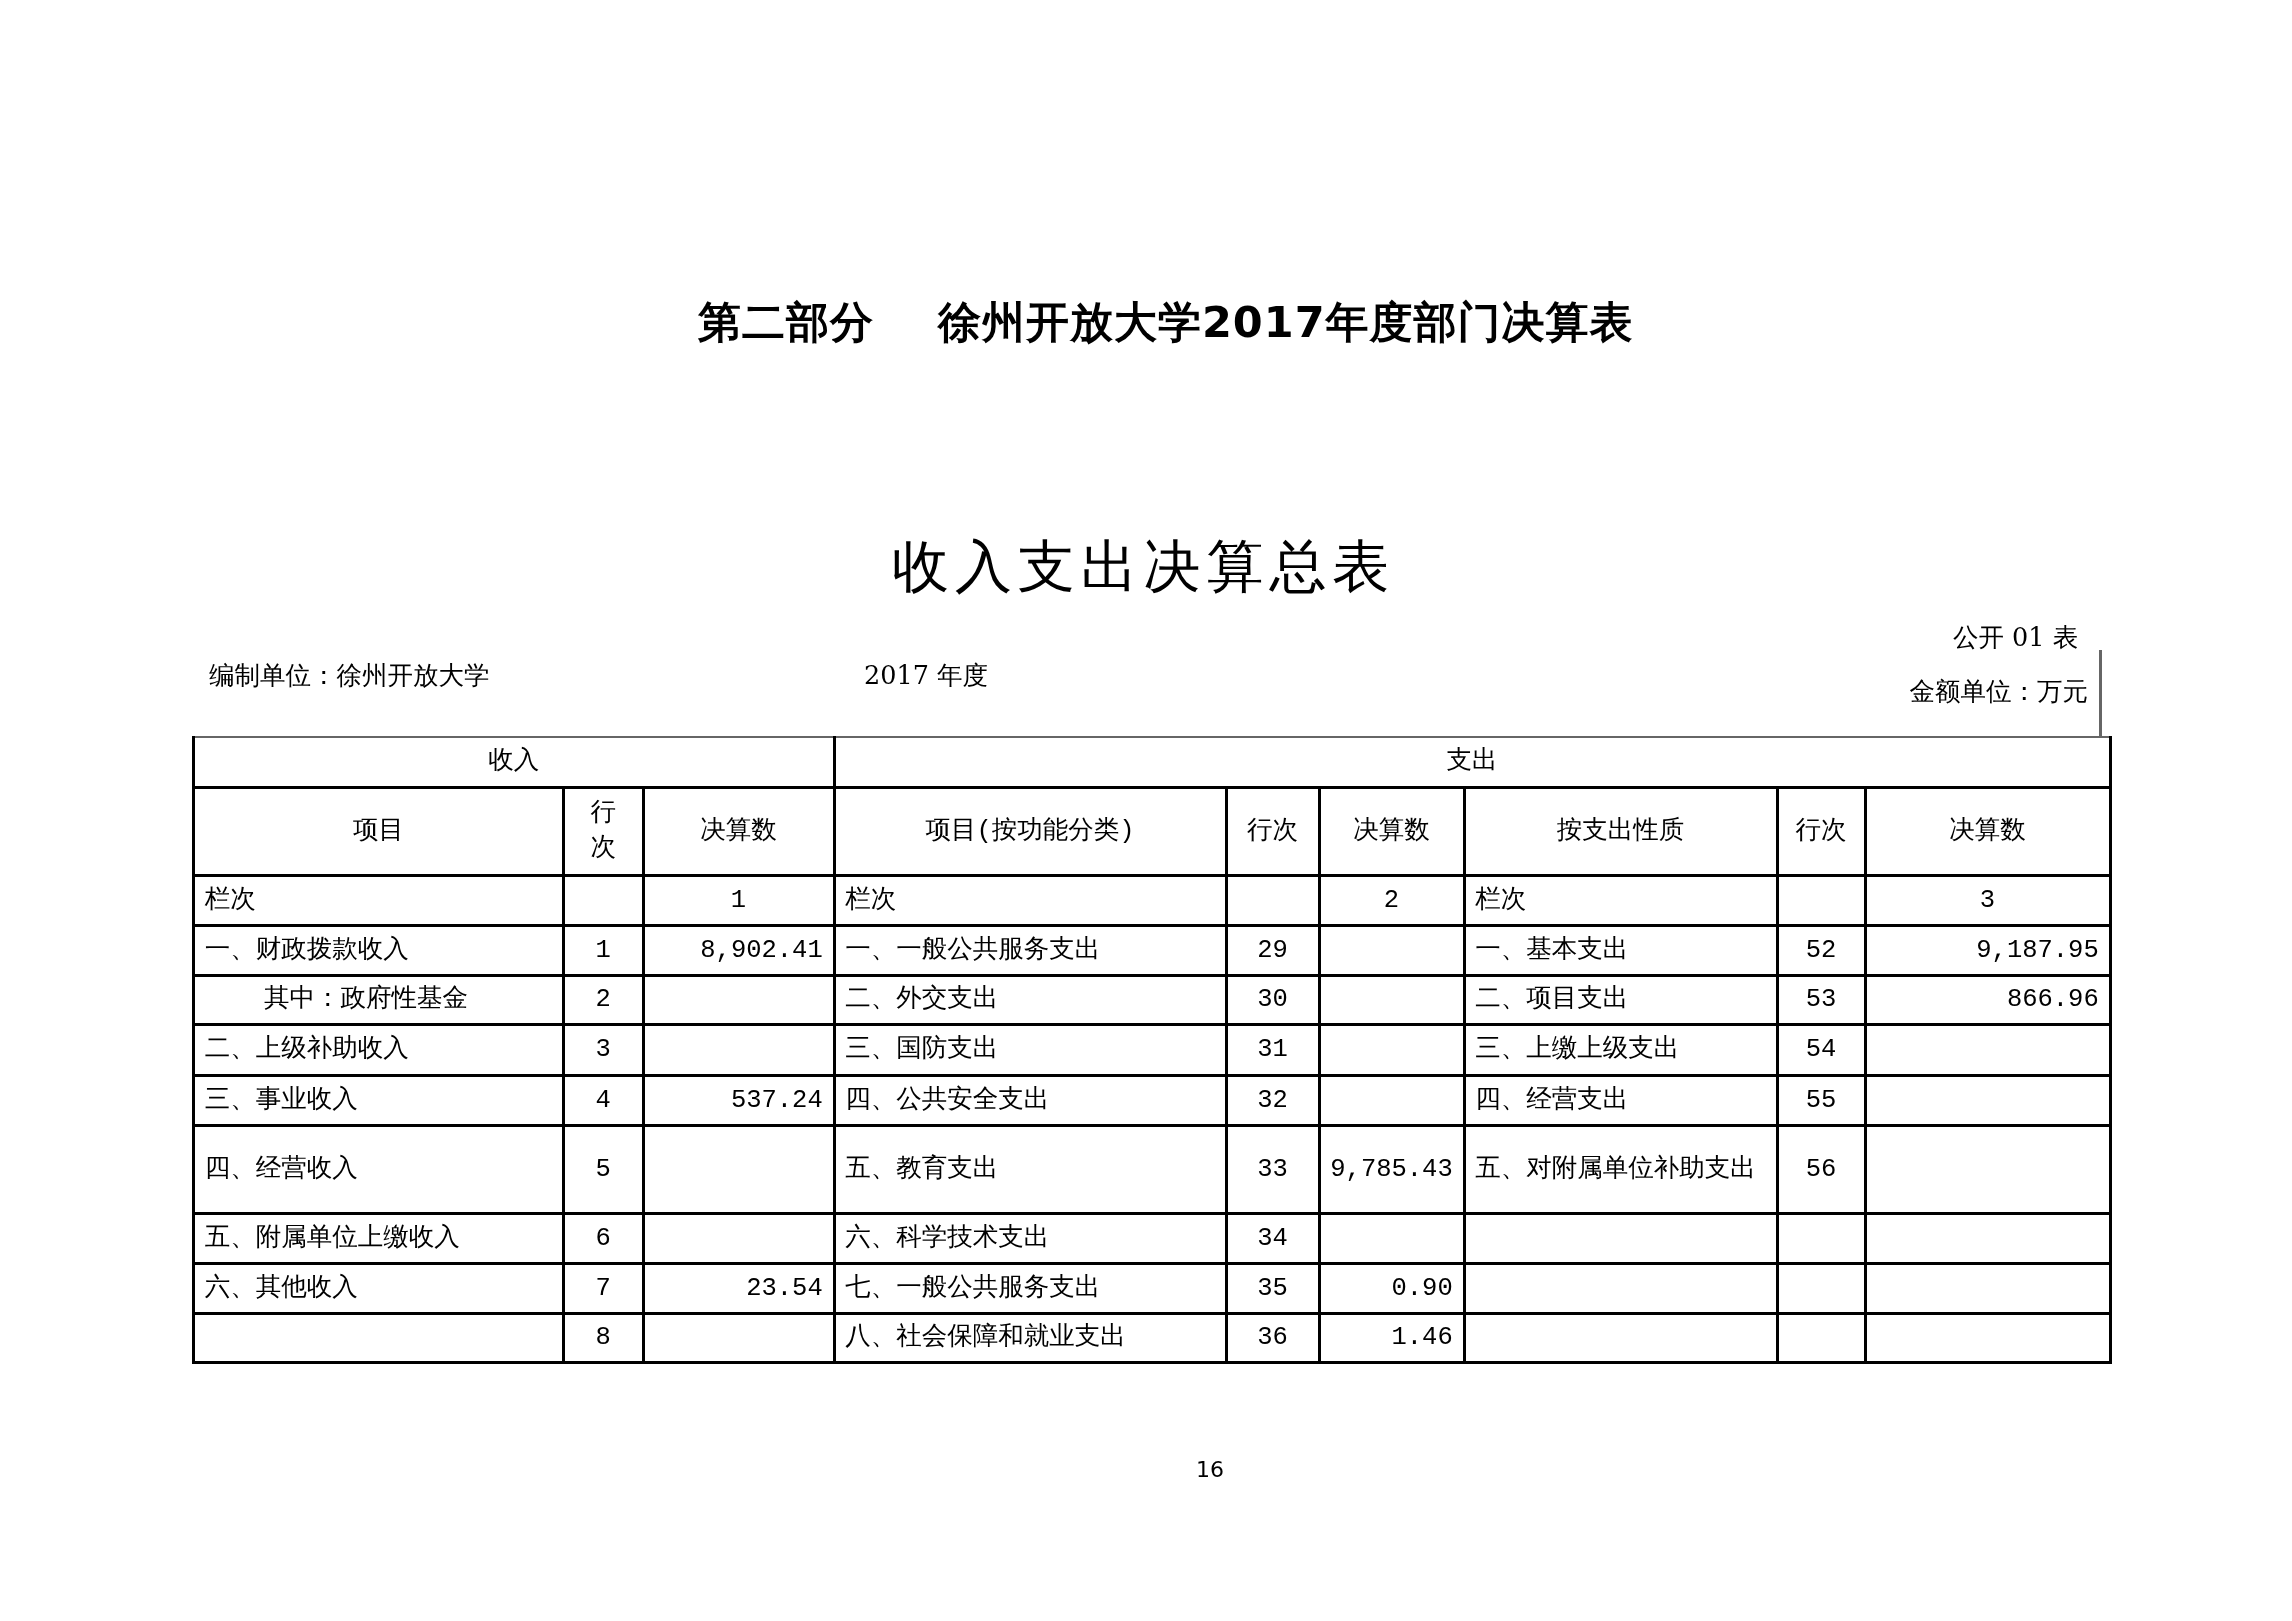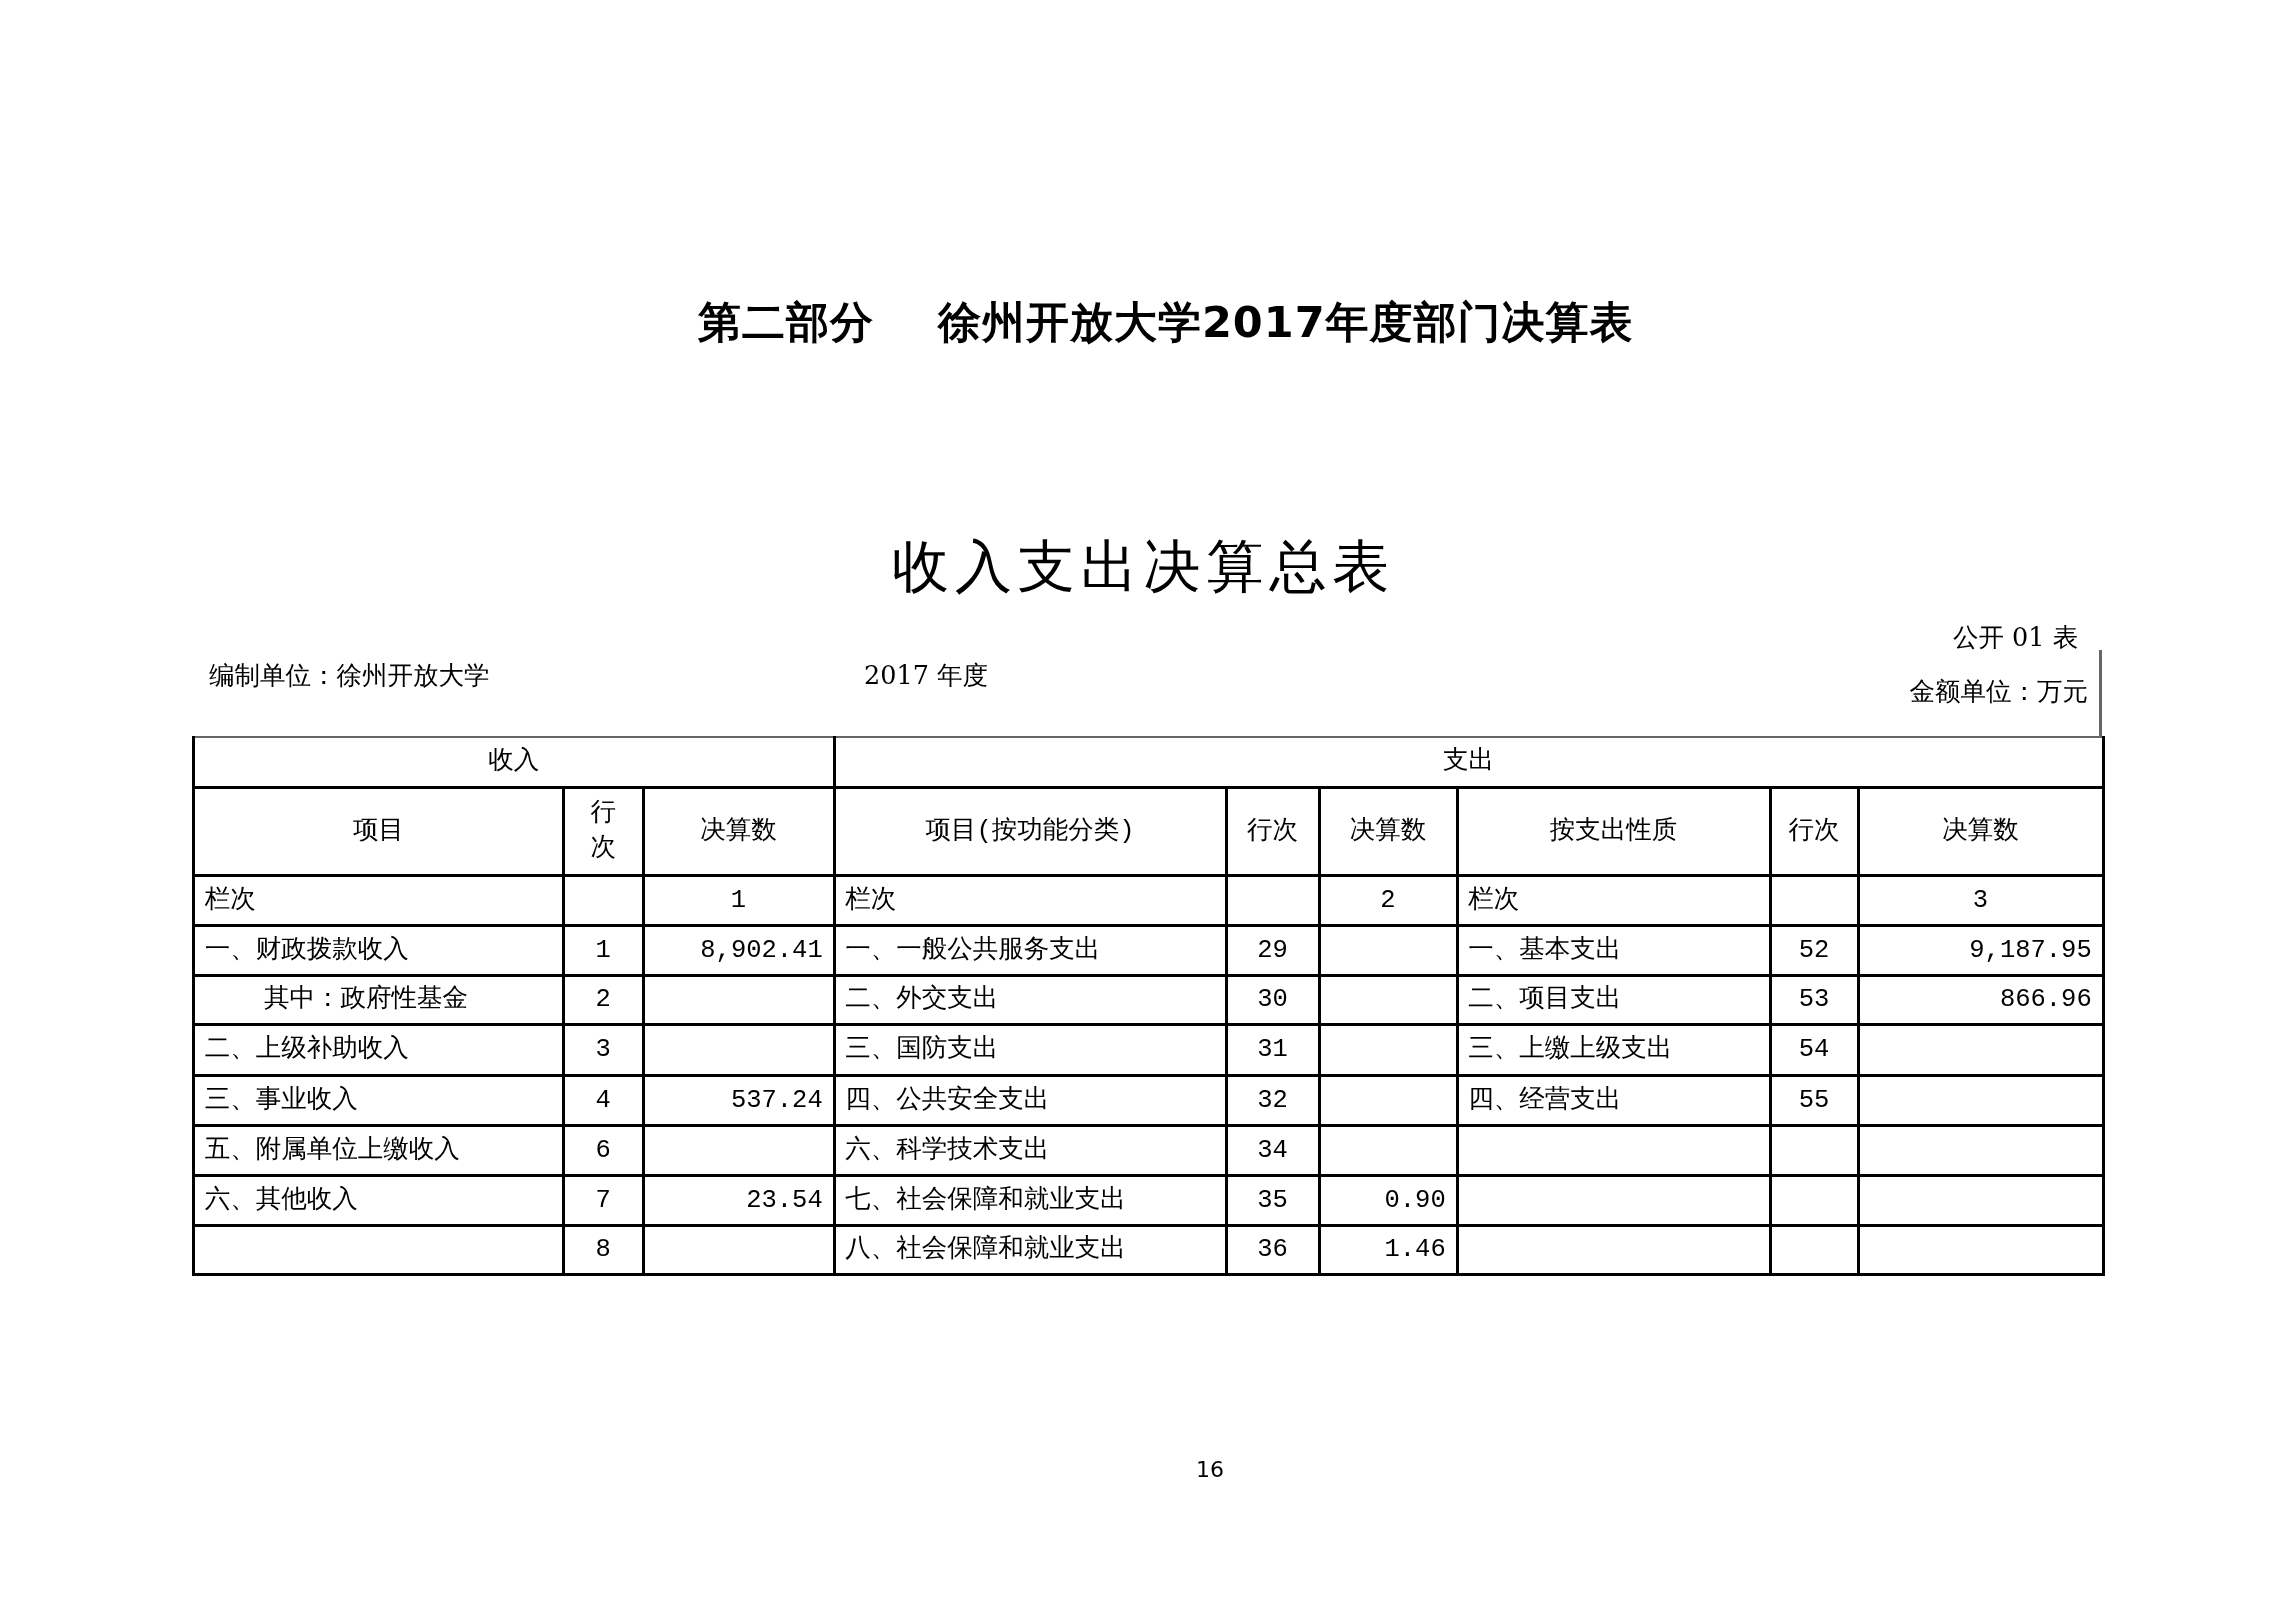--- a/index.html
+++ b/index.html
@@ -113,36 +113,47 @@
     <td class="l">三、事业收入</td>
     <td class="c">4</td>
     <td class="r">537.24</td>
     <td class="l">四、公共安全支出</td>
     <td class="c">32</td>
     <td class="r"></td>
     <td class="l">四、经营支出</td>
     <td class="c">55</td>
     <td class="r"></td>
   </tr>
+  <tr style="height:88px;">
+    <td class="l">四、经营收入</td>
+    <td class="c">5</td>
+    <td class="r"></td>
+    <td class="l">五、教育支出</td>
+    <td class="c">33</td>
+    <td class="r">9,785.43</td>
+    <td class="l wrap">五、对附属单位补助支出</td>
+    <td class="c">56</td>
+    <td class="r"></td>
+  </tr>
   <tr style="height:50px;">
     <td class="l">五、附属单位上缴收入</td>
     <td class="c">6</td>
     <td class="r"></td>
     <td class="l">六、科学技术支出</td>
     <td class="c">34</td>
     <td class="r"></td>
     <td class="l"></td>
     <td class="c"></td>
     <td class="r"></td>
   </tr>
   <tr style="height:50px;">
     <td class="l">六、其他收入</td>
     <td class="c">7</td>
     <td class="r">23.54</td>
-    <td class="l">七、社会保障和就业支出</td>
+    <td class="l">七、一般公共服务支出</td>
     <td class="c">35</td>
     <td class="r">0.90</td>
     <td class="l"></td>
     <td class="c"></td>
     <td class="r"></td>
   </tr>
   <tr style="height:49px;">
     <td class="l"></td>
     <td class="c">8</td>
     <td class="r"></td>

